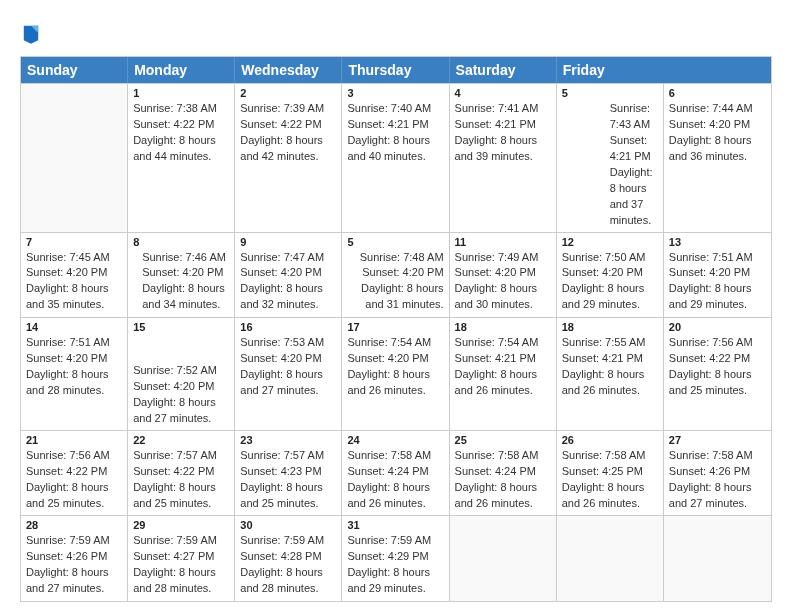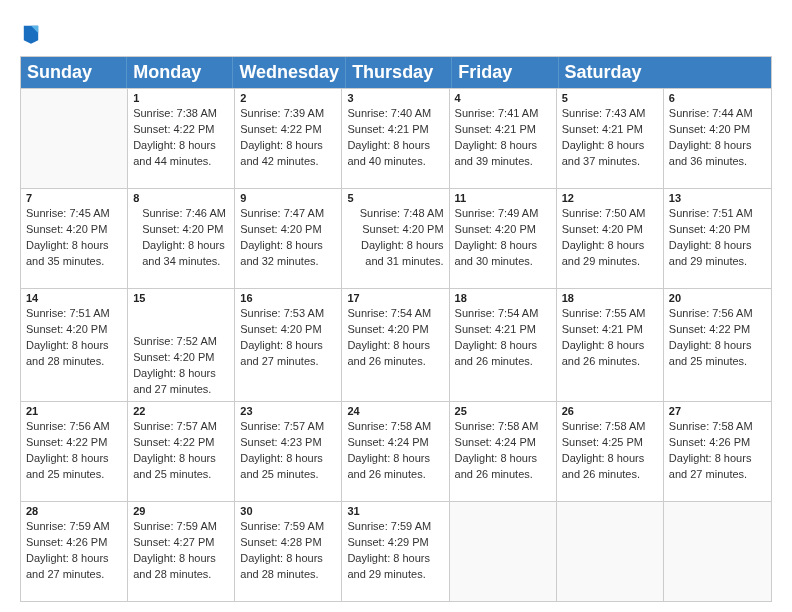--- a/index.html
+++ b/index.html
@@ -59,21 +59,21 @@
       flex-direction: column;
       border: 1px solid #ccc;
     }
     .cal-header-row {
       display: grid;
       grid-template-columns: repeat(7, 1fr);
       background: #3a7fc1;
     }
     .cal-header-cell {
       color: #fff;
-      font-size: 18px;
+      font-size: 14px;
       font-weight: bold;
       padding: 5px 6px;
       text-align: left;
       border-right: 1px solid #5595cc;
     }
     .cal-header-cell:last-child { border-right: none; }
     .cal-body {
       flex: 1;
       display: flex;
       flex-direction: column;
@@ -132,22 +132,22 @@
       <div class="cal-subtitle"></div>
     </div>
   </div>
 
   <div class="calendar">
     <div class="cal-header-row">
     <div class="cal-header-cell">Sunday</div>
         <div class="cal-header-cell">Monday</div>
         <div class="cal-header-cell">Wednesday</div>
         <div class="cal-header-cell">Thursday</div>
+        <div class="cal-header-cell">Saturday</div>
         <div class="cal-header-cell">Friday</div>
-        <div class="cal-header-cell">Saturday</div>
       </div>
     <div class="cal-body">
     <div class="cal-row">
           <div class="cal-cell empty"></div>
           <div class="cal-cell">
             <div class="cell-date">1</div>
             <div class="cell-info" style="white-space: pre-line;">Sunrise: 7:38 AM
 Sunset: 4:22 PM
 Daylight: 8 hours and 44 minutes.</div>
           </div>
@@ -164,21 +164,21 @@
 Daylight: 8 hours and 40 minutes.</div>
           </div>
           <div class="cal-cell">
             <div class="cell-date">4</div>
             <div class="cell-info" style="white-space: pre-line;">Sunrise: 7:41 AM
 Sunset: 4:21 PM
 Daylight: 8 hours and 39 minutes.</div>
           </div>
           <div class="cal-cell">
             <div class="cell-date">5</div>
-            <div class="cell-info" style="white-space: pre-line;">Sunrise: 7:43 AM
+            <div class="cell-info" style="white-space: pre-line; margin-left: 48px;">Sunrise: 7:43 AM
 Sunset: 4:21 PM
 Daylight: 8 hours and 37 minutes.</div>
           </div>
           <div class="cal-cell">
             <div class="cell-date">6</div>
             <div class="cell-info" style="white-space: pre-line;">Sunrise: 7:44 AM
 Sunset: 4:20 PM
 Daylight: 8 hours and 36 minutes.</div>
           </div>
         </div>

